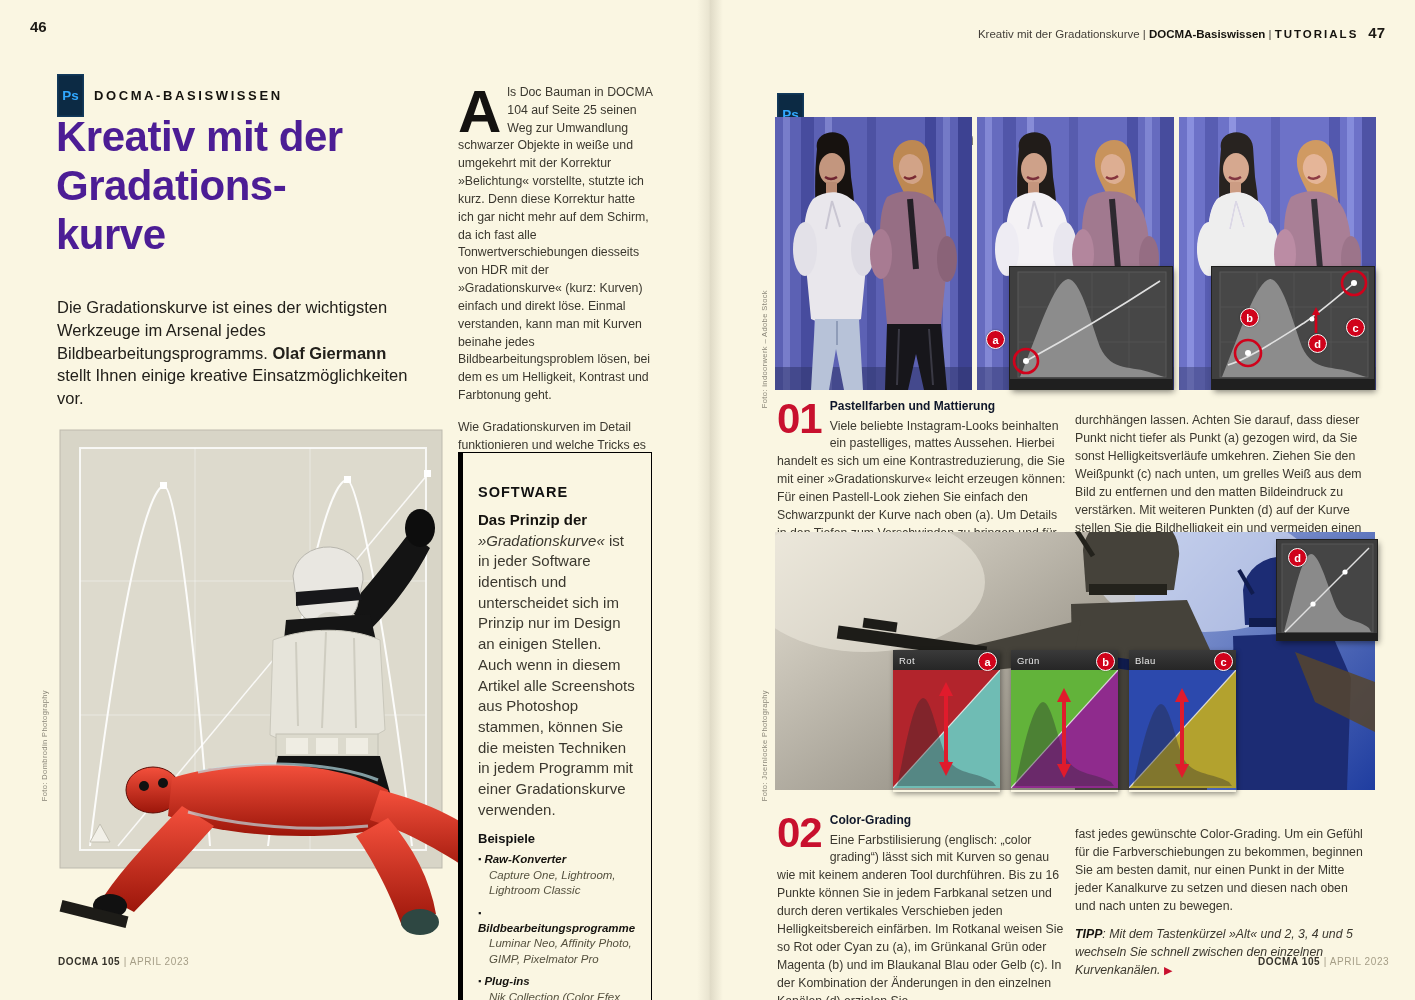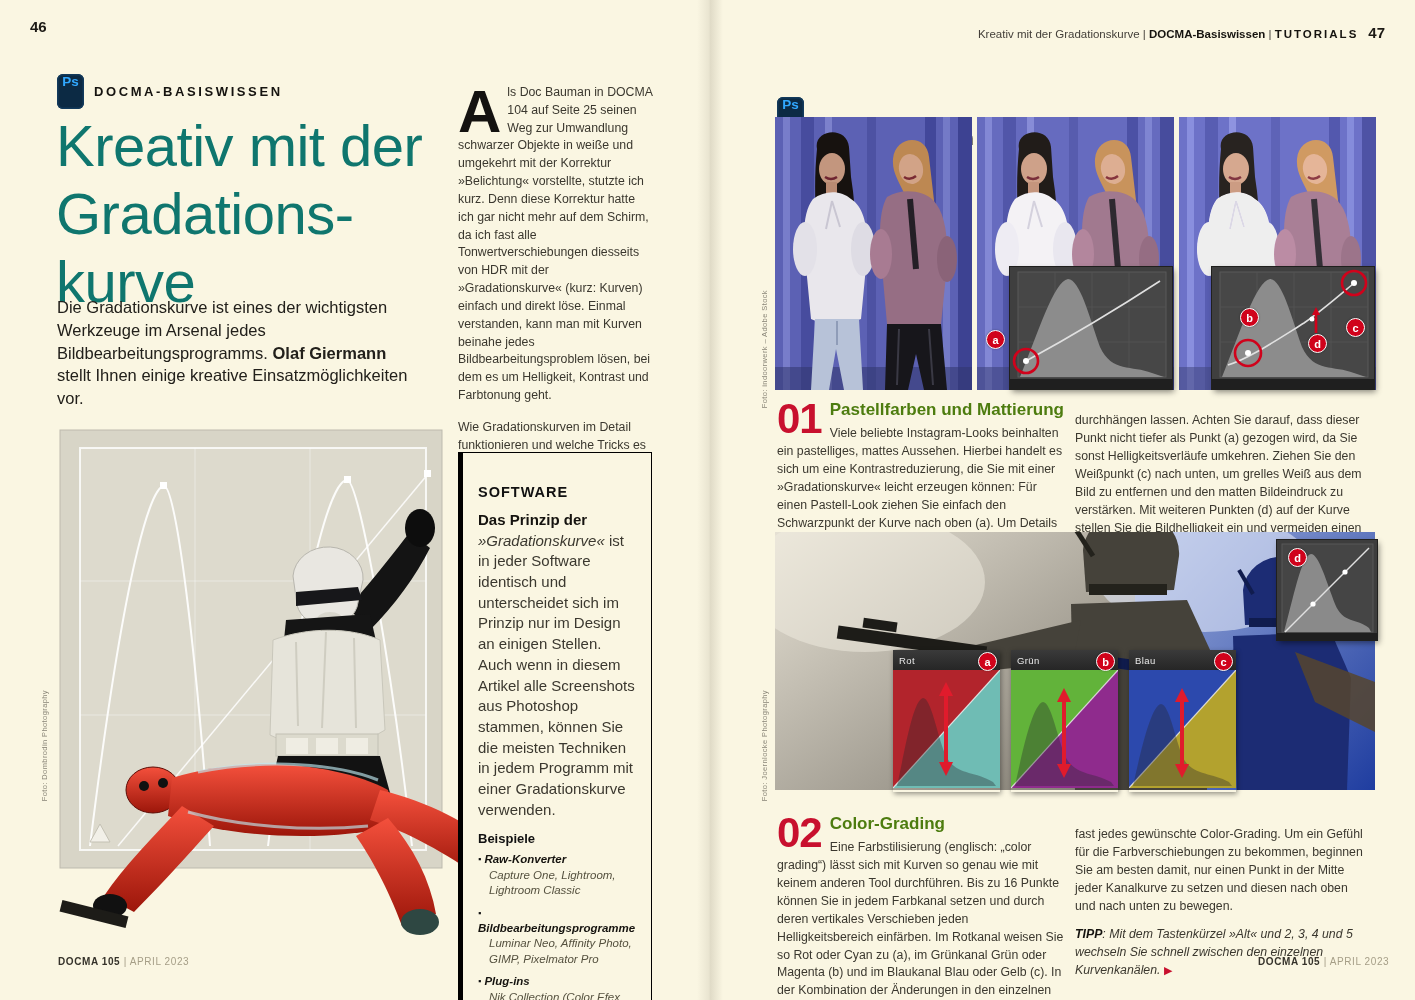--- a/index.html
+++ b/index.html
@@ -11,29 +11,29 @@
   .abs{position:absolute;}
   
   .folio{font-size:15px;font-weight:800;color:#1c1a15;}
   .running-head{font-size:11.5px;color:#44403a;white-space:nowrap;}
   .running-head b{color:#15130f;}
   .running-head .tut{font-weight:800;letter-spacing:2px;}
   .running-head .folio{margin-left:10px;}
   
   .kicker-row{display:flex;align-items:center;gap:10px;}
   .ps-icon{
-    width:27px;height:35px;border-radius:6px;background:#0C2A44;
-    display:flex;align-items:flex-start;justify-content:center;
+    width:27px;height:43px;border-radius:0;background:#0C2A44;
+    display:flex;align-items:center;justify-content:center;
     color:#31A8FF;font-weight:800;font-size:13.5px;flex:0 0 auto;
     box-shadow:inset 0 0 0 1.5px #123a5c;
   }
   .kicker-label{font-size:13px;font-weight:700;letter-spacing:2.6px;color:#15130f;}
   .looks-label{font-size:21px;font-weight:800;color:#111;margin-top:48px;}
   
-  .headline{font-size:58px;line-height:1.17;font-weight:400;color:#0f766e;letter-spacing:-0.5px;}
+  .headline{font-size:42px;line-height:1.17;font-weight:700;color:#4c1d95;letter-spacing:-0.5px;}
   .intro{font-size:16.5px;line-height:1.38;color:#22201b;width:352px;}
   .bodycol{width:196px;font-size:12.3px;line-height:1.45;color:#3b382f;text-align:left;}
   .bodycol p{margin:0 0 14px 0;}
   .dropcap{float:left;font-size:60px;line-height:.82;font-weight:700;color:#141210;margin:3px 6px 0 0;}
   
   .software-box{
     width:194px;background:#FAF6E2;border:1.2px solid #000;border-left:5px solid #000;
     padding:31px 13px 14px 15px;box-sizing:border-box;z-index:3;
   }
   .software-box h3{margin:0 0 10px 0;font-size:14.5px;letter-spacing:1px;font-weight:800;color:#111;}
@@ -41,21 +41,21 @@
   .software-box .lead b{color:#15130f;}
   .software-box .lead i{font-style:italic;}
   .software-box h4{margin:0 0 6px 0;font-size:13px;font-weight:800;color:#111;}
   .sw-item{margin:0 0 7px 0;font-size:11.5px;line-height:1.34;font-style:italic;}
   .sw-item .bullet{color:#111;font-size:9px;vertical-align:1px;}
   .sw-item .lbl{font-weight:800;color:#15130f;}
   .sw-item .desc{display:block;margin-left:11px;color:#55513f;}
   
   .sec-col{width:290px;font-size:12.3px;line-height:1.46;color:#3b382f;}
   .sec-num{float:left;font-size:42px;line-height:.9;font-weight:800;color:#C8102E;margin:2px 8px 2px 0;letter-spacing:-1px;}
-  .sec-title{display:block;font-weight:800;font-size:17px;color:#4d7c0f;margin-bottom:2px;}
+  .sec-title{display:block;font-weight:800;font-size:12px;color:#0f172a;margin-bottom:2px;}
   .tip{font-size:12.3px;line-height:1.46;color:#3b382f;font-style:italic;width:290px;}
   .tip b{font-weight:800;font-style:italic;color:#15130f;}
   .tip .arrow{color:#C8102E;font-style:normal;font-size:11px;}
   
   .photo{display:block;}
   .portrait.v2{filter:brightness(1.09) contrast(.92);}
   .portrait.v3{filter:brightness(1.16) contrast(.87) saturate(1.02);}
   .inset{box-shadow:0 0 0 1px #20201e, 2px 3px 6px rgba(0,0,0,.45);}
   .marker{
     position:absolute;width:17px;height:17px;border-radius:50%;

